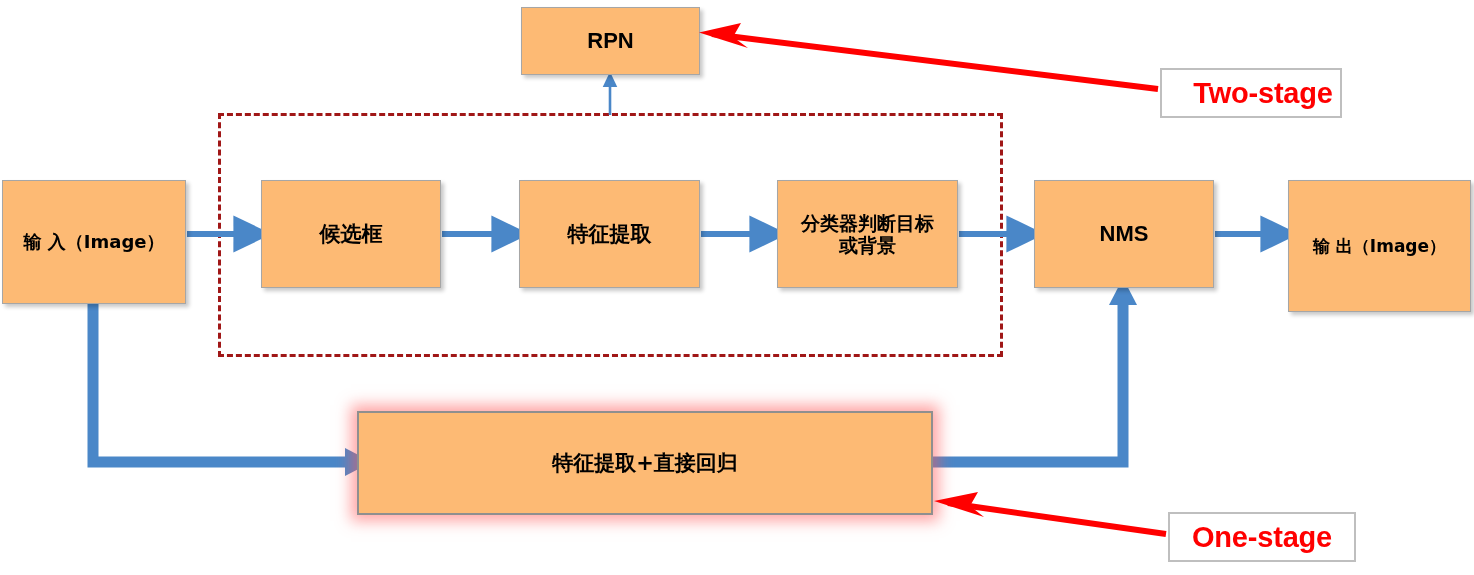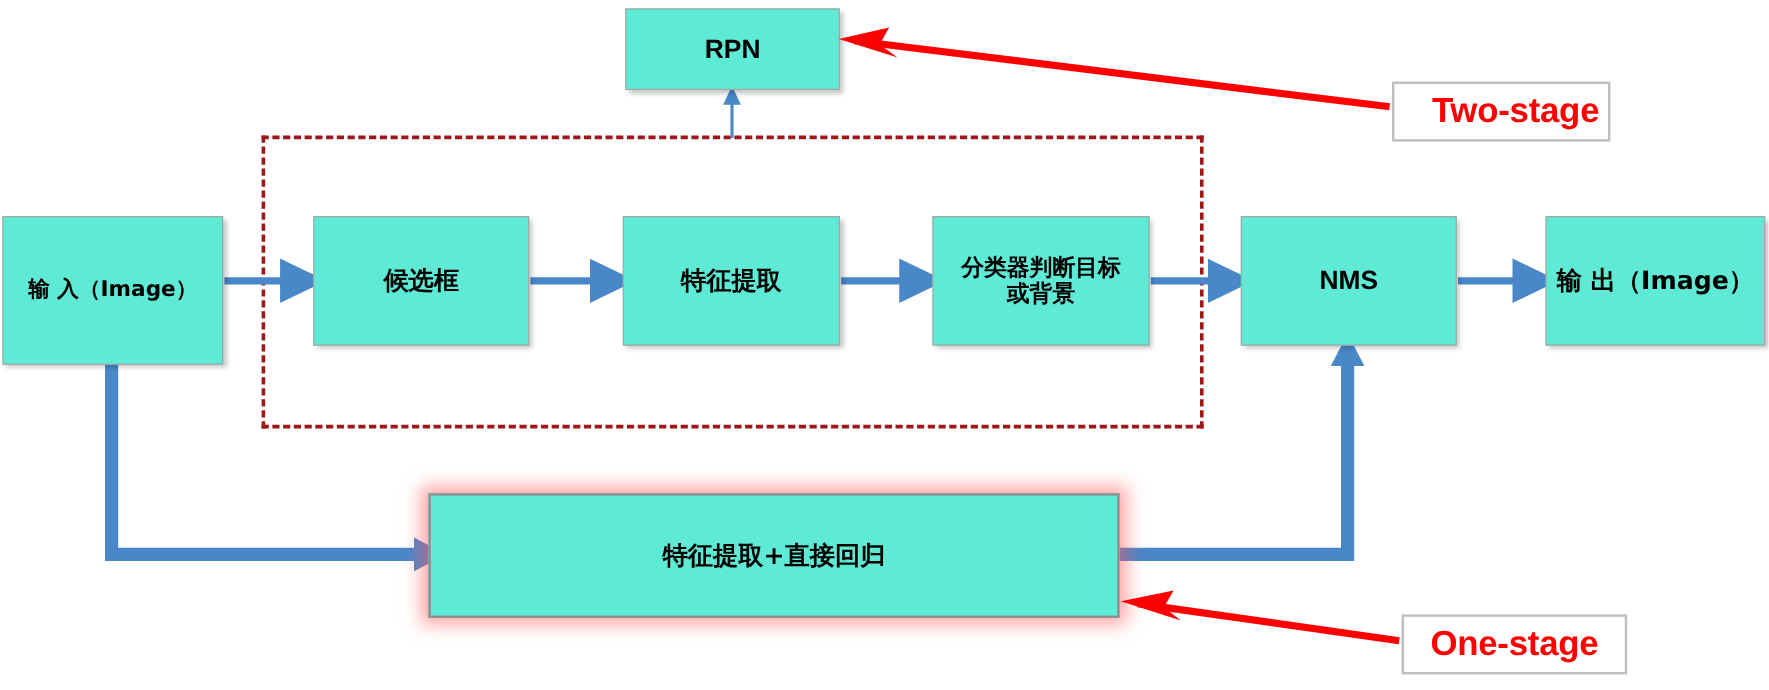--- a/index.html
+++ b/index.html
@@ -13,21 +13,21 @@
   #stage {
     position: relative;
     width: 1474px;
     height: 575px;
     background: #ffffff;
     overflow: hidden;
   }
   .node {
     position: absolute;
     box-sizing: border-box;
-    background: #5eead4;
+    background: #fdba74;
     border: 1.5px solid #a6a6a6;
     box-shadow: 3px 3px 4px rgba(0,0,0,0.22);
     display: flex;
     align-items: center;
     justify-content: center;
     text-align: center;
     color: #000000;
     font-weight: bold;
     line-height: 1.18;
     z-index: 6;
@@ -39,21 +39,21 @@
   }
   .cjk { font-family: "DejaVu Sans", "Liberation Sans", sans-serif; }
 
   
   #node-input   { left: 2px;    top: 180px; width: 184px; height: 124px; font-size: 18px; text-align: center; }
   #node-rpn     { left: 521px;  top: 7px;   width: 179px; height: 68px;  font-size: 22px; }
   #node-prop    { left: 261px;  top: 180px; width: 180px; height: 108px; font-size: 21px; }
   #node-feat    { left: 519px;  top: 180px; width: 181px; height: 108px; font-size: 21px; }
   #node-cls     { left: 777px;  top: 180px; width: 181px; height: 108px; font-size: 19px; }
   #node-nms     { left: 1034px; top: 180px; width: 180px; height: 108px; font-size: 22px; text-align: right; }
-  #node-output  { left: 1288px; top: 180px; width: 183px; height: 108px; font-size: 21px; }
+  #node-output  { left: 1288px; top: 180px; width: 183px; height: 132px; font-size: 17px; }
 
   #node-onestage-box {
     left: 357px; top: 411px; width: 576px; height: 104px;
     font-size: 21px;
     border: 2px solid #8f8f8f;
     box-shadow: 0 0 14px 6px rgba(255,90,90,0.55);
   }
 
   
   .callout {

